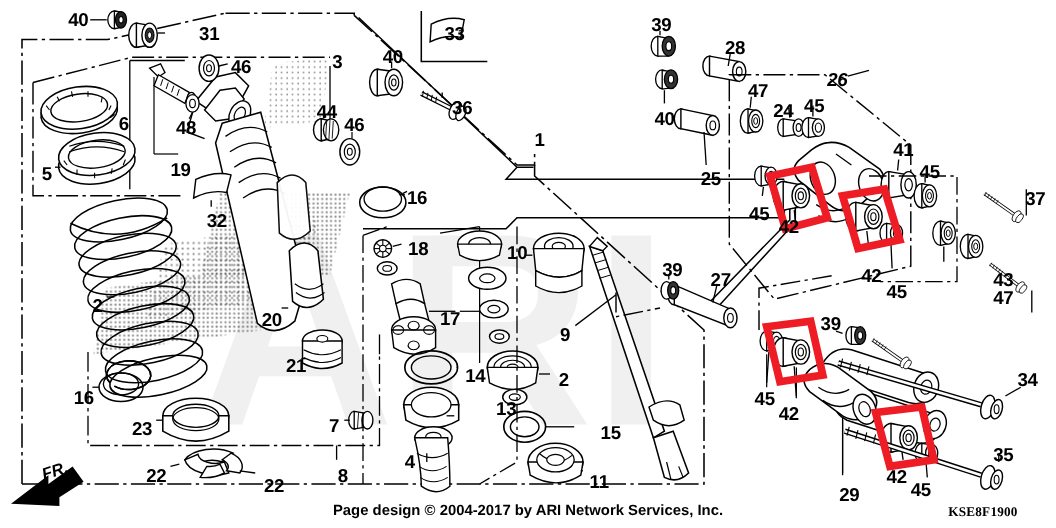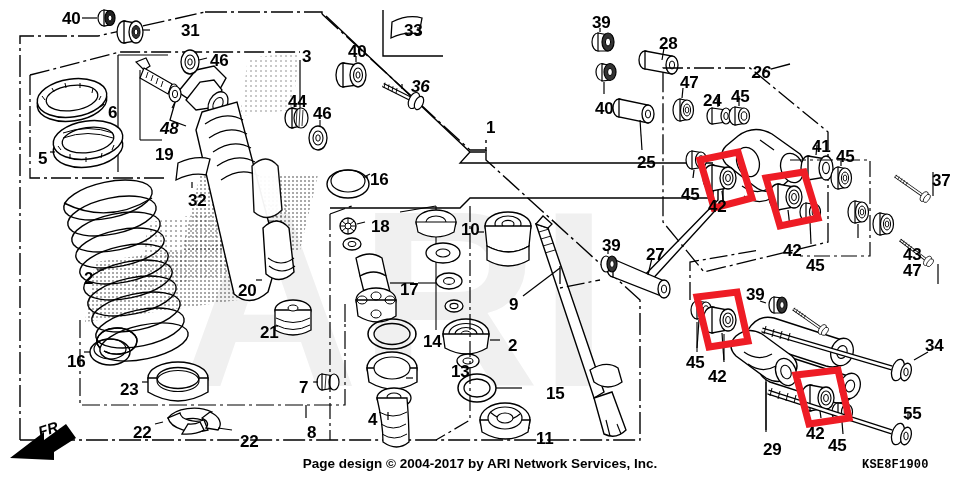--- a/index.html
+++ b/index.html
@@ -40,21 +40,21 @@
     font-family:"Liberation Sans", sans-serif;
     font-size:13.5px;
     font-weight:700;
     color:#000000;
     white-space:nowrap;
   }
   .partno{
     position:absolute;
     left:862px;
     top:458px;
-    font-family:Liberation Mono, monospace;
+    font-family:Liberation Serif, serif;
     font-size:12px;
     font-weight:700;
     color:#000000;
     letter-spacing:0.2px;
   }
   .fr-label{
     position:absolute;
     left:36px;
     top:424px;
     font-family:"Liberation Sans", sans-serif;
@@ -766,26 +766,26 @@
 
   </svg>
 
   <div id="callout-layer">
       <div class="callout" style="left: 62px; top: 10px;">40</div>
       <div class="callout" style="left: 153px; top: 22px; margin-left: 28px;">31</div>
       <div class="callout" style="left: 210px; top: 52px;">46</div>
       <div class="callout" style="left: 302px; top: 48px;">3</div>
       <div class="callout" style="left: 348px; top: 43px;">40</div>
       <div class="callout" style="left: 404px; top: 22px; text-align: center;">33</div>
-      <div class="callout" style="left: 411px; top: 78px; font-style: italic;">36</div>
+      <div class="callout" style="left: 411px; top: 90px;">36</div>
       <div class="callout" style="left: 108px; top: 104px;">6</div>
       <div class="callout" style="left: 38px; top: 150px;">5</div>
       <div class="callout" style="left: 288px; top: 93px;">44</div>
       <div class="callout" style="left: 313px; top: 105px;">46</div>
-      <div class="callout" style="left: 160px; top: 120px; font-style: italic;">48</div>
+      <div class="callout" style="left: 160px; top: 108px;">48</div>
       <div class="callout" style="left: 155px; top: 146px;">19</div>
       <div class="callout" style="left: 486px; top: 119px;">1</div>
       <div class="callout" style="left: 188px; top: 192px;">32</div>
       <div class="callout" style="left: 370px; top: 171px;">16</div>
       <div class="callout" style="left: 371px; top: 218px;">18</div>
       <div class="callout" style="left: 461px; top: 221px;">10</div>
       <div class="callout" style="left: 84px; top: 270px;">2</div>
       <div class="callout" style="left: 238px; top: 282px;">20</div>
       <div class="callout" style="left: 400px; top: 281px;">17</div>
       <div class="callout" style="left: 509px; top: 296px;">9</div>
@@ -802,38 +802,38 @@
       <div class="callout" style="left: 133px; top: 424px;">22</div>
       <div class="callout" style="left: 240px; top: 433px;">22</div>
       <div class="callout" style="left: 536px; top: 430px;">11</div>
       <div class="callout" style="left: 592px; top: 14px;">39</div>
       <div class="callout" style="left: 659px; top: 35px;">28</div>
       <div class="callout" style="left: 752px; top: 64px; font-style: italic;">26</div>
       <div class="callout" style="left: 680px; top: 74px;">47</div>
       <div class="callout" style="left: 703px; top: 92px;">24</div>
       <div class="callout" style="left: 731px; top: 88px;">45</div>
       <div class="callout" style="left: 595px; top: 100px;">40</div>
-      <div class="callout" style="left: 812px; top: 138px;">41</div>
+      <div class="callout" style="left: 812px; top: 128px;">41</div>
       <div class="callout" style="left: 836px; top: 148px;">45</div>
       <div class="callout" style="left: 637px; top: 154px;">25</div>
       <div class="callout" style="left: 932px; top: 172px;">37</div>
       <div class="callout" style="left: 681px; top: 186px;">45</div>
       <div class="callout" style="left: 708px; top: 198px;">42</div>
       <div class="callout" style="left: 876px; top: 246px; margin-left: 27px;">43</div>
       <div class="callout" style="left: 903px; top: 262px;">47</div>
       <div class="callout" style="left: 783px; top: 242px;">42</div>
       <div class="callout" style="left: 806px; top: 257px;">45</div>
       <div class="callout" style="left: 602px; top: 237px;">39</div>
       <div class="callout" style="left: 646px; top: 246px;">27</div>
       <div class="callout" style="left: 746px; top: 286px;">39</div>
       <div class="callout" style="left: 932px; top: 287px; margin-left: 44px;">38</div>
       <div class="callout" style="left: 925px; top: 337px;">34</div>
       <div class="callout" style="left: 686px; top: 354px;">45</div>
       <div class="callout" style="left: 708px; top: 368px;">42</div>
-      <div class="callout" style="left: 903px; top: 405px;">55</div>
+      <div class="callout" style="left: 903px; top: 405px;">35</div>
       <div class="callout" style="left: 806px; top: 425px;">42</div>
       <div class="callout" style="left: 763px; top: 441px;">29</div>
       <div class="callout" style="left: 828px; top: 437px;">45</div>
     </div>
 
   <div class="fr-label">FR.</div>
 
   <div class="footer-note">Page design © 2004-2017 by ARI Network Services, Inc.</div>
   <div class="partno">KSE8F1900</div>
 

